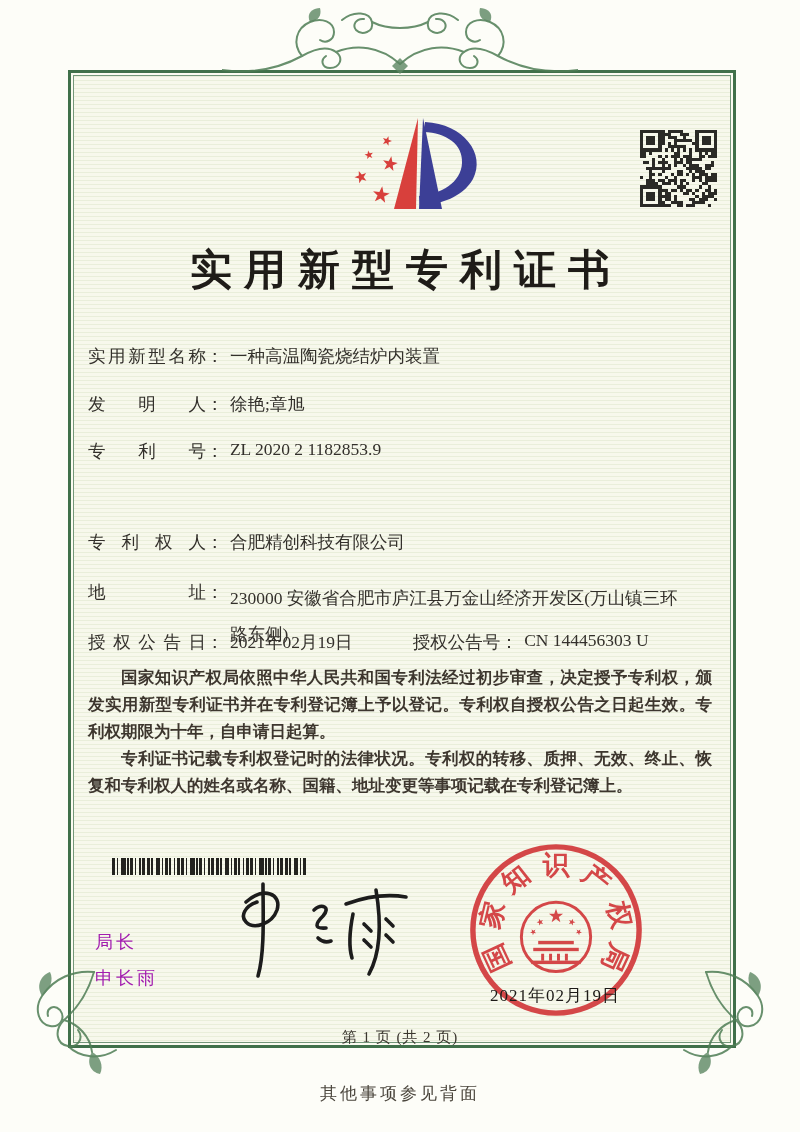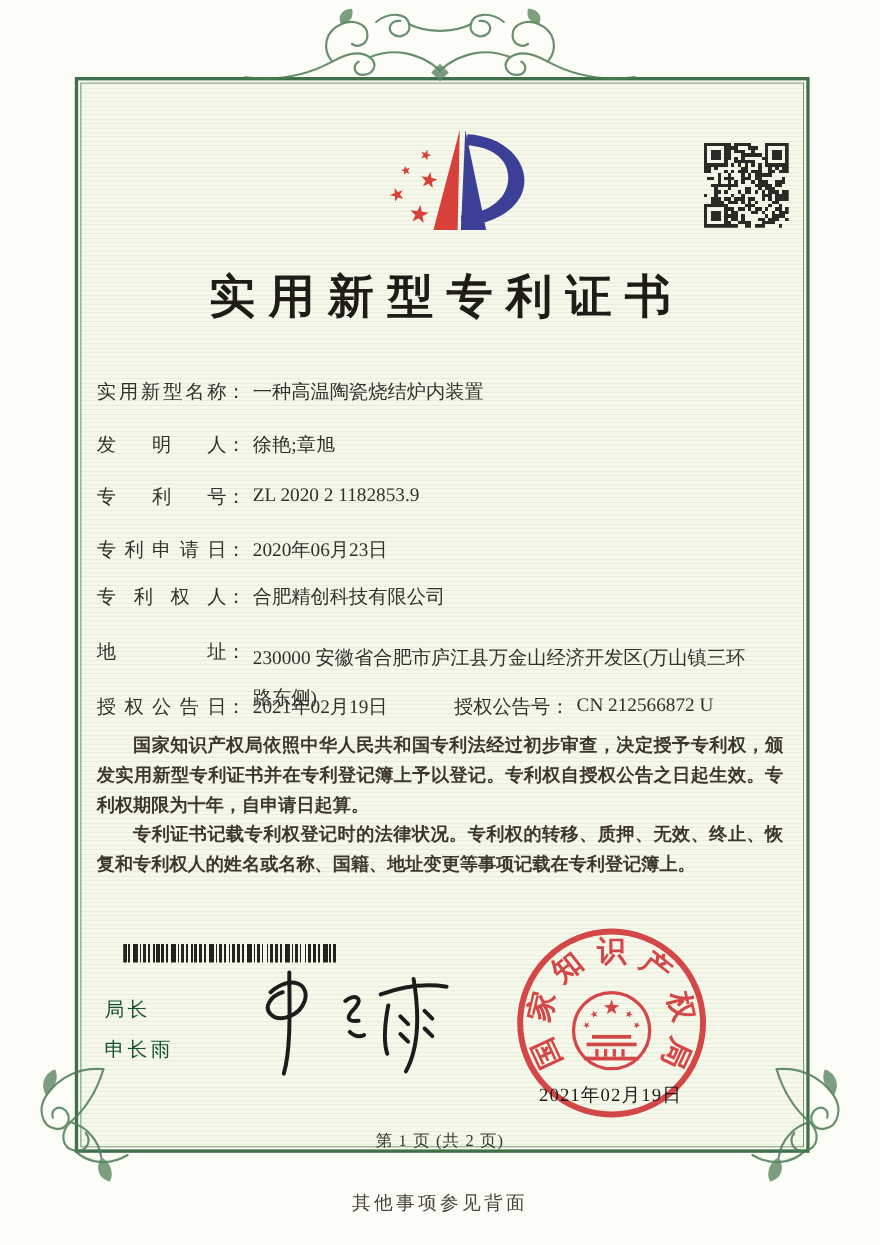--- a/index.html
+++ b/index.html
@@ -25,21 +25,21 @@
   .flabel{display:inline-block;width:118px;text-align:justify;text-align-last:justify;vertical-align:top;}
   .fcolon{display:inline-block;vertical-align:top;}
   .fvalue{display:inline-block;vertical-align:top;margin-left:2px;}
   .fvalue.wrap{white-space:normal;width:452px;line-height:36px;}
   .fpair2{margin-left:56px;}
   .bodytext{
     left:88px;top:664px;width:624px;font-size:16.5px;line-height:27px;
     text-align:justify;color:#3d362e;
   }
   .bodytext p{margin:0;text-indent:2em;font-weight:bold;}
-  .signer{font-family:Liberation Serif, serif;color:#14532d;font-size:18px;letter-spacing:3px;}
+  .signer{font-family:Liberation Serif, serif;color:#a21caf;font-size:18px;letter-spacing:3px;margin-top:24px;}
   .issue-date{left:490px;top:984px;font-size:17px;letter-spacing:1px;color:#1d1b18;z-index:6;}
   .page-info{left:50%;top:1028px;transform:translateX(-50%);font-size:15px;letter-spacing:1px;color:#3a362f;white-space:nowrap;}
   .footer-note{left:50%;top:1082px;transform:translateX(-50%);font-size:17px;letter-spacing:3px;color:#4a453c;white-space:nowrap;}
   svg{display:block;}
   .orn{stroke:#4f7d55;fill:none;stroke-width:2;stroke-linecap:round;opacity:.85;}
   .ornf{fill:#5d8763;stroke:none;opacity:.8;}
 </style>
 </head>
 <body>
 
@@ -457,37 +457,33 @@
     <span class="fvalue">一种高温陶瓷烧结炉内装置</span>
   </div>
   <div class="abs frow" style="top:392px">
     <span class="flabel">发明人</span><span class="fcolon">：</span>
     <span class="fvalue">徐艳;章旭</span>
   </div>
   <div class="abs frow" style="top:439px">
     <span class="flabel">专利号</span><span class="fcolon">：</span>
     <span class="fvalue">ZL 2020 2 1182853.9</span>
   </div>
-  <div class="abs frow" style="top:487px">
-    <span class="flabel">专利申请日</span><span class="fcolon">：</span>
-    <span class="fvalue">2020年06月23日</span>
-  </div>
   <div class="abs frow" style="top:530px">
     <span class="flabel">专利权人</span><span class="fcolon">：</span>
     <span class="fvalue">合肥精创科技有限公司</span>
   </div>
   <div class="abs frow" style="top:580px">
     <span class="flabel">地址</span><span class="fcolon">：</span>
     <span class="fvalue wrap">230000 安徽省合肥市庐江县万金山经济开发区(万山镇三环路东侧)</span>
   </div>
   <div class="abs frow" style="top:630px">
     <span class="flabel">授权公告日</span><span class="fcolon">：</span>
     <span class="fvalue">2021年02月19日</span>
     <span class="fvalue fpair2">授权公告号</span><span class="fcolon">：</span>
-    <span class="fvalue">CN 212566872 U</span>
+    <span class="fvalue">CN 144456303 U</span>
   </div>
 
   <div class="abs bodytext">
     <p>国家知识产权局依照中华人民共和国专利法经过初步审查，决定授予专利权，颁发实用新型专利证书并在专利登记簿上予以登记。专利权自授权公告之日起生效。专利权期限为十年，自申请日起算。</p>
     <p>专利证书记载专利权登记时的法律状况。专利权的转移、质押、无效、终止、恢复和专利权人的姓名或名称、国籍、地址变更等事项记载在专利登记簿上。</p>
   </div>
 
   <svg id="barcode" class="abs" style="left:112px;top:858px;" width="198" height="17" viewBox="0 0 132 16" preserveAspectRatio="none" shape-rendering="crispEdges">
       <rect x="0" y="0" width="2" height="16" fill="#23231f"></rect>
       <rect x="3" y="0" width="1" height="16" fill="#23231f"></rect>

